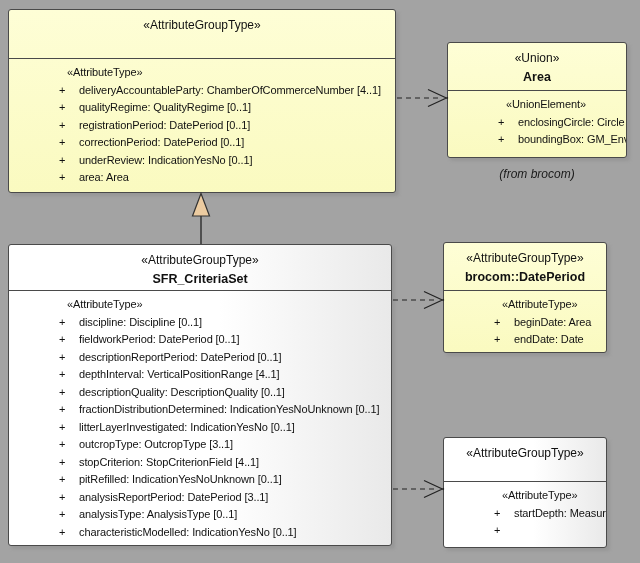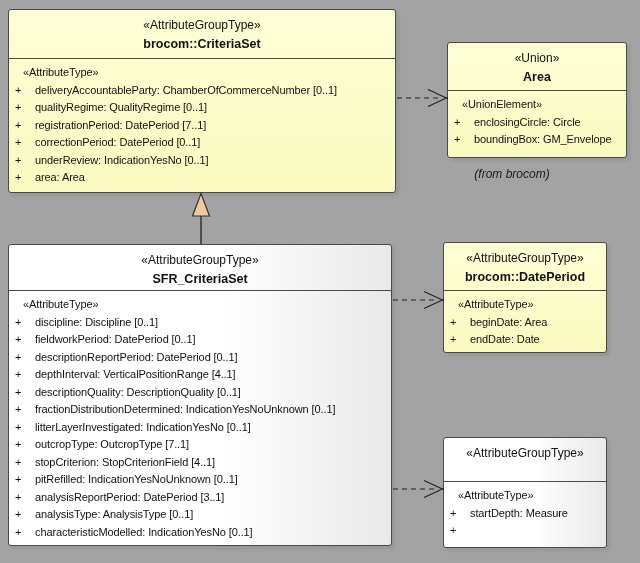--- a/index.html
+++ b/index.html
@@ -16,57 +16,57 @@
   .fill-neutral{background:linear-gradient(90deg,#ffffff 55%,#e9e9e9 100%);}
   .chead{
     border-bottom:1px solid #4a4a4a;text-align:center;
     padding-top:6px;box-sizing:border-box;overflow:hidden;
   }
   .stereo{font-size:12px;line-height:18px;white-space:nowrap;}
   .cname{font-size:12.5px;font-weight:bold;line-height:20px;white-space:nowrap;}
   .cattrs{
     padding-top:5px;font-size:11px;line-height:17.5px;letter-spacing:-0.1px;
     overflow:hidden;
+    margin-left:44px;
   }
   .stype{padding-left:14px;white-space:nowrap;}
   .row{display:flex;}
   .vis{flex:none;width:26px;padding-left:6px;box-sizing:border-box;}
   .atext{flex:1;white-space:nowrap;}
   .note{
     position:absolute;font-size:12px;font-style:italic;text-align:center;
     color:#1a1a1a;white-space:nowrap;
   }
   #connectors{position:absolute;left:0;top:0;pointer-events:none;}
 </style>
 </head>
 <body>
 
 <div id="canvas">
 
   <div class="uml-class fill-yellow" style="left:8px;top:9px;width:388px;height:184px;">
     <div class="chead" style="height:49px">
       <div class="stereo">«AttributeGroupType»</div>
-      <div class="cname">brocom::CriteriaSet</div>
-    </div>
-    <div class="cattrs">
-      <div class="stype">«AttributeType»</div>
-
-        <div class="row">
-          <span class="vis">+</span>
-          <span class="atext">deliveryAccountableParty: ChamberOfCommerceNumber [0..1]</span>
+    </div>
+    <div class="cattrs">
+      <div class="stype">«AttributeType»</div>
+
+        <div class="row">
+          <span class="vis">+</span>
+          <span class="atext">deliveryAccountableParty: ChamberOfCommerceNumber [4..1]</span>
         </div>
 
         <div class="row">
           <span class="vis">+</span>
           <span class="atext">qualityRegime: QualityRegime [0..1]</span>
         </div>
 
         <div class="row">
           <span class="vis">+</span>
-          <span class="atext">registrationPeriod: DatePeriod [7..1]</span>
+          <span class="atext">registrationPeriod: DatePeriod [0..1]</span>
         </div>
 
         <div class="row">
           <span class="vis">+</span>
           <span class="atext">correctionPeriod: DatePeriod [0..1]</span>
         </div>
 
         <div class="row">
           <span class="vis">+</span>
           <span class="atext">underReview: IndicationYesNo [0..1]</span>
@@ -92,21 +92,21 @@
           <span class="atext">enclosingCircle: Circle</span>
         </div>
 
         <div class="row">
           <span class="vis">+</span>
           <span class="atext">boundingBox: GM_Envelope</span>
         </div>
       </div>
   </div>
 
-  <div class="note" style="left:422px;top:167px;width:180px;">(from brocom)</div>
+  <div class="note" style="left:447px;top:167px;width:180px;">(from brocom)</div>
 
   <div class="uml-class fill-neutral" style="left:8px;top:244px;width:384px;height:302px;">
     <div class="chead" style="height:46px">
       <div class="stereo">«AttributeGroupType»</div>
       <div class="cname">SFR_CriteriaSet</div>
     </div>
     <div class="cattrs">
       <div class="stype">«AttributeType»</div>
 
         <div class="row">
@@ -139,21 +139,21 @@
           <span class="atext">fractionDistributionDetermined: IndicationYesNoUnknown [0..1]</span>
         </div>
 
         <div class="row">
           <span class="vis">+</span>
           <span class="atext">litterLayerInvestigated: IndicationYesNo [0..1]</span>
         </div>
 
         <div class="row">
           <span class="vis">+</span>
-          <span class="atext">outcropType: OutcropType [7..1]</span>
+          <span class="atext">outcropType: OutcropType [3..1]</span>
         </div>
 
         <div class="row">
           <span class="vis">+</span>
           <span class="atext">stopCriterion: StopCriterionField [4..1]</span>
         </div>
 
         <div class="row">
           <span class="vis">+</span>
           <span class="atext">pitRefilled: IndicationYesNoUnknown [0..1]</span>

